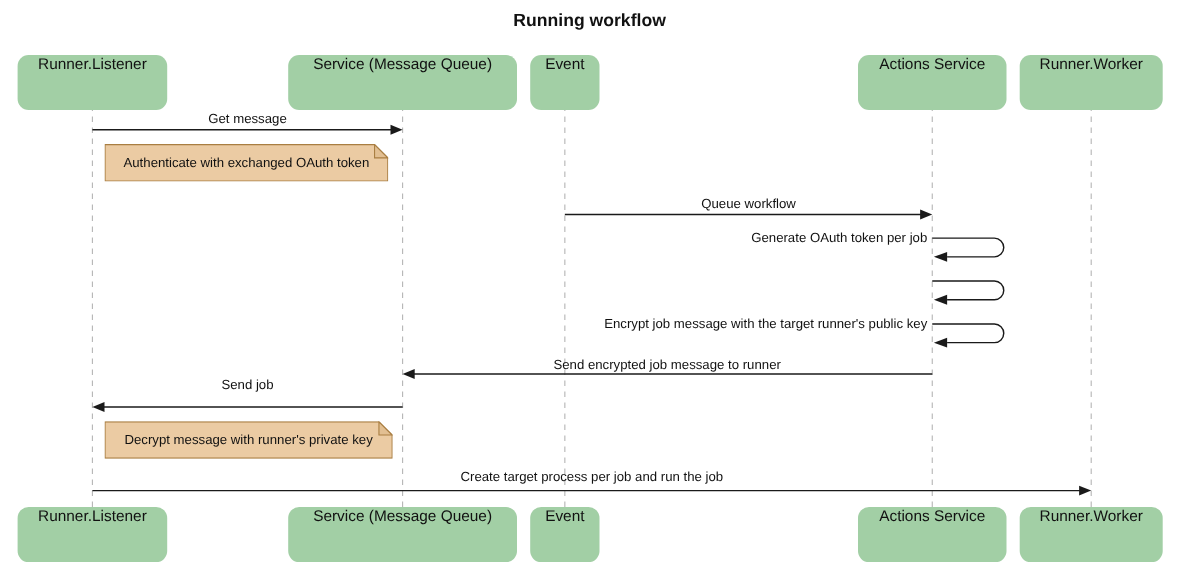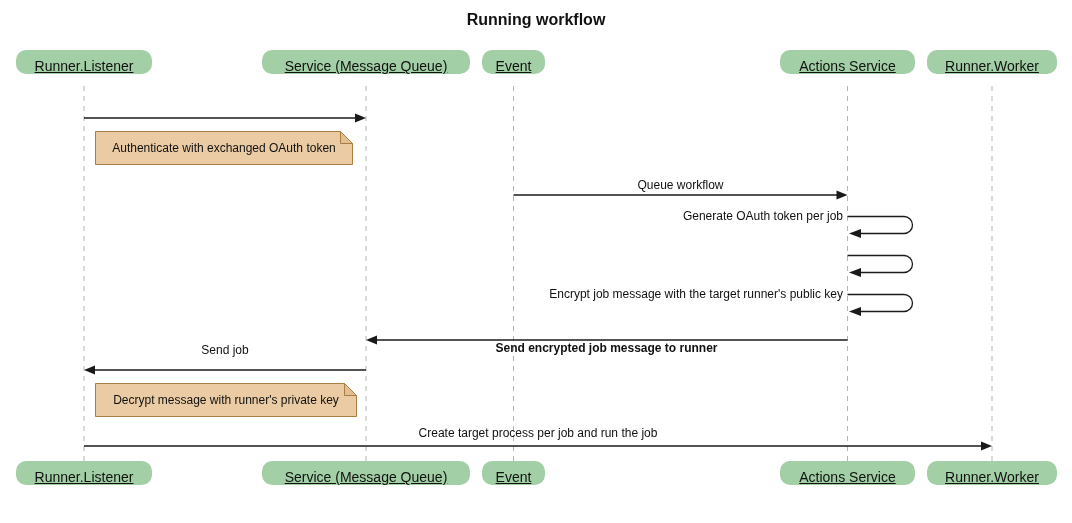--- a/index.html
+++ b/index.html
@@ -44,29 +44,28 @@
     stroke-dasharray: 5 5;
   }
   .msg-line {
     stroke: var(--line-color);
     stroke-width: 1.3;
     fill: none;
   }
   .msg-head { fill: var(--line-color); }
   .participant {
     position: absolute;
-    height: 24px;
+    height: 50px;
     background: var(--participant-fill);
     border-radius: 10px;
     display: flex;
-    align-items: flex-end;
+    align-items: flex-start;
     justify-content: center;
     font-size: 14px;
     color: var(--text-color);
-    text-decoration: underline;
   }
   .msg-label {
     position: absolute;
     font-size: 12px;
     line-height: 13px;
     color: var(--text-color);
     white-space: nowrap;
   }
   .center { text-align: center; }
   .right  { text-align: right; }
@@ -170,24 +169,25 @@
   <div class="participant" style="left:482px; top:461px; width:63px;">
       <span>Event</span>
     </div>
   <div class="participant" style="left:780px; top:461px; width:135px;">
       <span>Actions Service</span>
     </div>
   <div class="participant" style="left:927px; top:461px; width:130px;">
       <span>Runner.Worker</span>
     </div>
 
+  <div class="msg-label center" style="left:84px;  top:102px; width:282px;">Get message</div>
   <div class="msg-label center" style="left:513px; top:179px; width:335px;">Queue workflow</div>
   <div class="msg-label right" style="left:343px; top:210px; width:500px;">Generate OAuth token per job</div>
   <div class="msg-label right" style="left:343px; top:288px; width:500px;">Encrypt job message with the target runner's public key</div>
-  <div class="msg-label center" style="left:366px; top:342px; width:481px;font-weight:bold;">Send encrypted job message to runner</div>
+  <div class="msg-label center" style="left:366px; top:325px; width:481px;">Send encrypted job message to runner</div>
   <div class="msg-label center" style="left:84px;  top:344px; width:282px;">Send job</div>
   <div class="msg-label center" style="left:84px;  top:427px; width:908px;">Create target process per job and run the job</div>
 
   <div class="note" style="left:95px; top:131px; width:258px;">
     <svg width="258" height="34" viewBox="0 0 258 34">
       <polygon class="note-shape" points="0.5,0.5 245.5,0.5 257.5,12.5 257.5,33.5 0.5,33.5"></polygon>
       <polygon class="note-fold" points="245.5,0.5 245.5,12.5 257.5,12.5"></polygon>
     </svg>
     <div class="note-text">Authenticate with exchanged OAuth token</div>
   </div>

